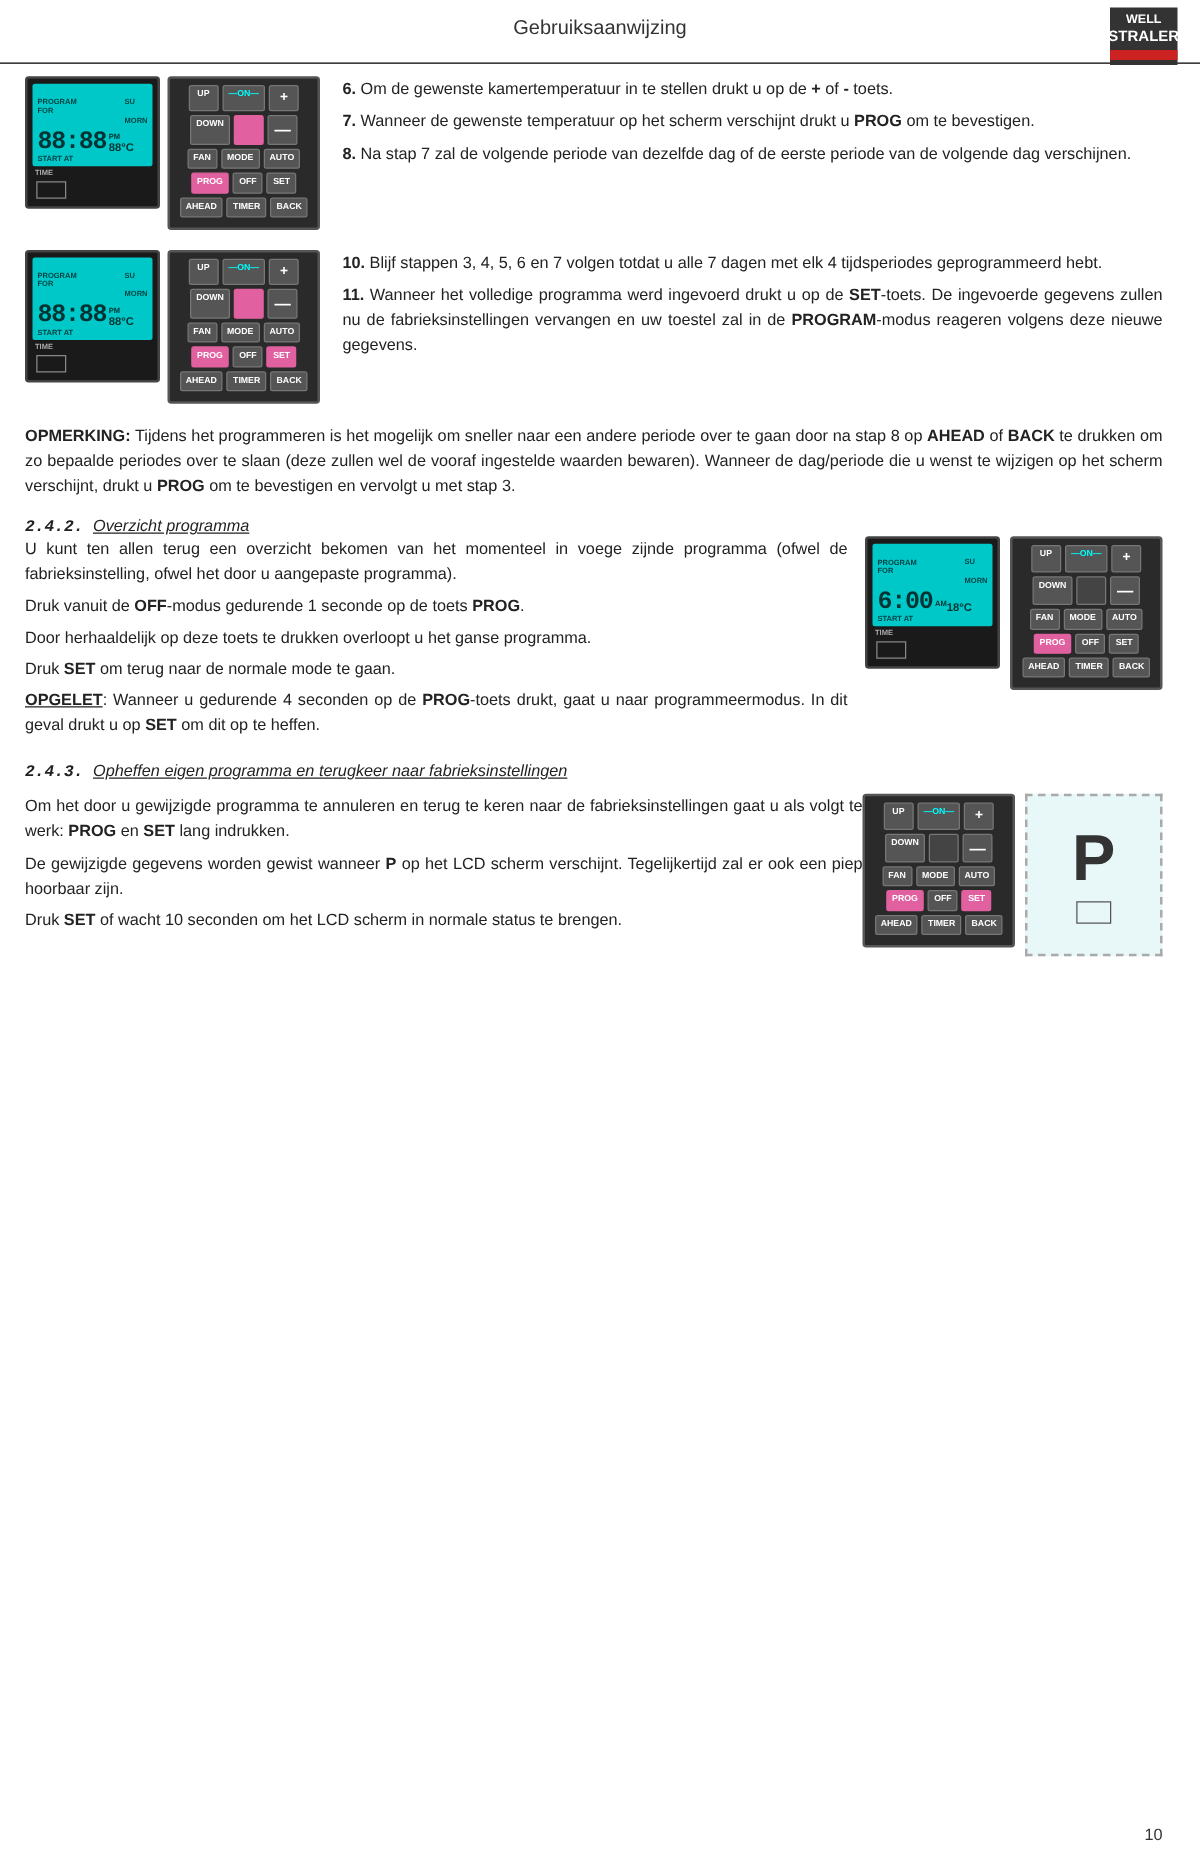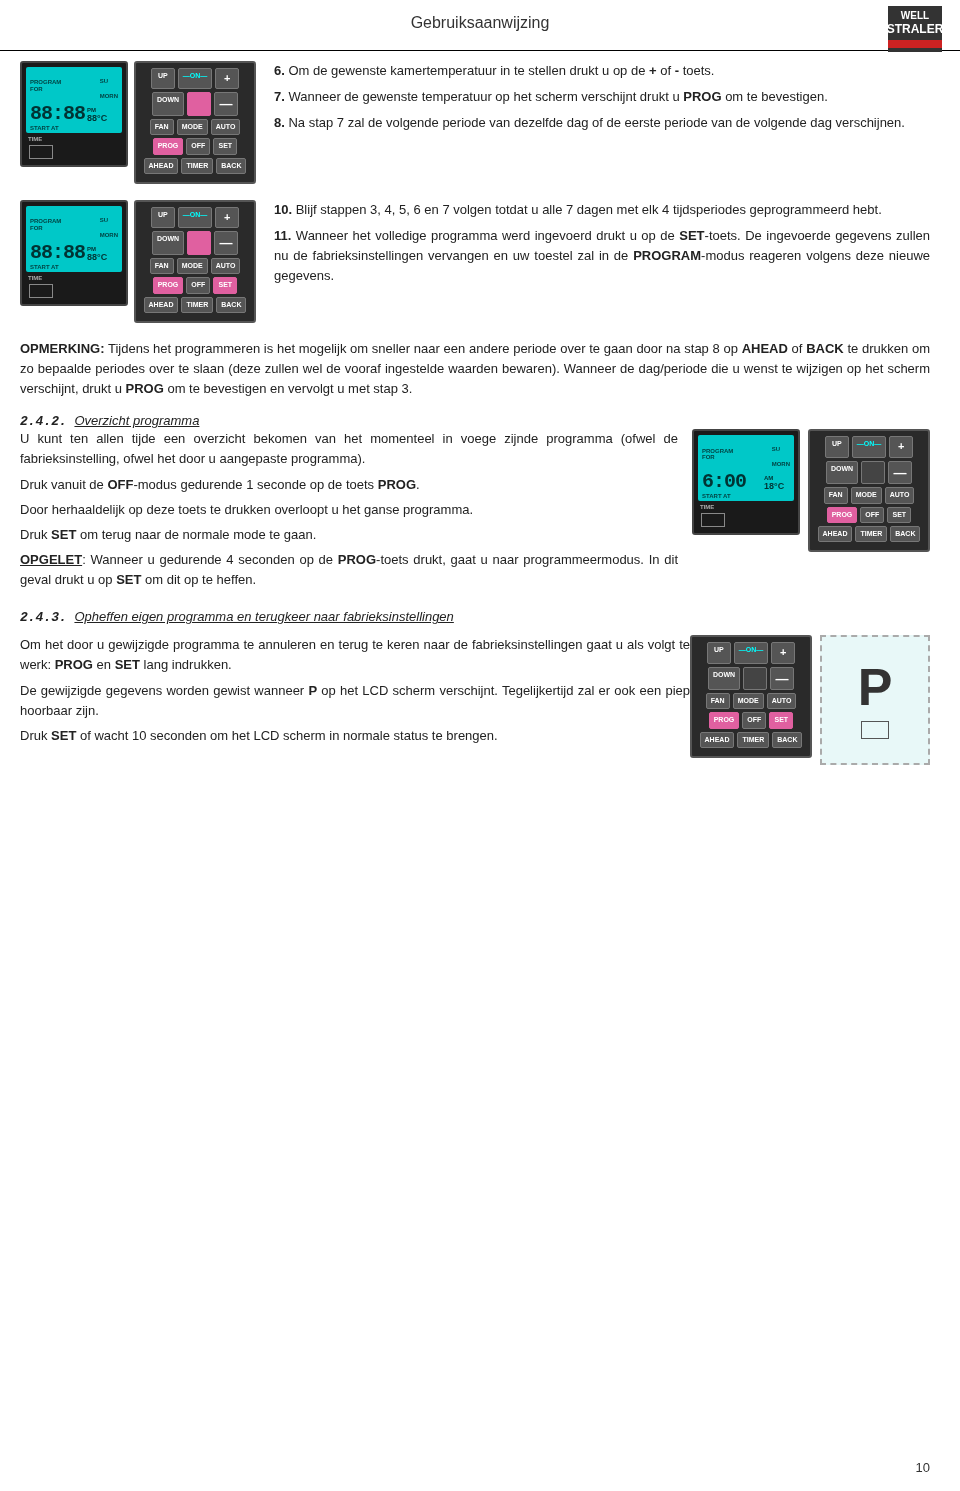--- a/index.html
+++ b/index.html
@@ -404,42 +404,42 @@
     <p><b>OPMERKING:</b> Tijdens het programmeren is het mogelijk om sneller naar een andere periode over te gaan door na stap 8 op <b>AHEAD</b> of <b>BACK</b> te drukken om zo bepaalde periodes over te slaan (deze zullen wel de vooraf ingestelde waarden bewaren). Wanneer de dag/periode die u wenst te wijzigen op het scherm verschijnt, drukt u <b>PROG</b> om te bevestigen en vervolgt u met stap 3.</p>
   </div>
 
   <div>
     <span class="section-number" style="font-style:italic;font-weight:bold;">2.4.2.</span>
     <span class="section-heading" style="font-style:italic;text-decoration:underline;margin-left:4px;">Overzicht programma</span>
   </div>
 
   <div class="overview-section">
     <div class="overview-text">
-      <p>U kunt ten allen tijde een overzicht bekomen van het momenteel in voege zijnde programma (ofwel de fabrieksinstelling, ofwel het door u aangepaste programma).</p>
+      <p>U kunt ten allen terug een overzicht bekomen van het momenteel in voege zijnde programma (ofwel de fabrieksinstelling, ofwel het door u aangepaste programma).</p>
       <p>Druk vanuit de <b>OFF</b>-modus gedurende 1 seconde op de toets <b>PROG</b>.</p>
       <p>Door herhaaldelijk op deze toets te drukken overloopt u het ganse programma.</p>
       <p>Druk <b>SET</b> om terug naar de normale mode te gaan.</p>
       <p><span class="ul"><b>OPGELET</b></span>: Wanneer u gedurende 4 seconden op de <b>PROG</b>-toets drukt, gaat u naar programmeermodus. In dit geval drukt u op <b>SET</b> om dit op te heffen.</p>
     </div>
 
     <div class="overview-devices">
 
       <div class="lcd-panel">
         <div class="lcd-screen">
           <div class="lcd-top-row">
             <div style="display:flex;flex-direction:column;align-items:flex-start;">
               <span style="font-size:6px;font-weight:bold;color:#004444;line-height:1.1;">PROGRAM<br>FOR</span>
             </div>
             <div>
               <span style="font-size:6px;font-weight:bold;color:#004444;line-height:1.1;">SU<br>MORN</span>
             </div>
           </div>
-          <div style="display:flex;align-items:flex-end;gap:18px;padding:1px 0;">
+          <div style="display:flex;align-items:flex-end;gap:2px;padding:1px 0;">
             <div style="font-size:20px;font-weight:bold;color:#003333;font-family:'Courier New',monospace;letter-spacing:-1px;line-height:1;">6:00</div>
-            <div style="display:flex;flex-direction:column;align-items:flex-start;margin-bottom:1px;">
+            <div style="display:flex;flex-direction:row;align-items:flex-start;margin-bottom:1px;">
               <span style="font-size:6px;color:#003333;font-weight:bold;">AM</span>
               <span style="font-size:9px;color:#003333;font-weight:bold;">18°C</span>
             </div>
           </div>
           <div style="display:flex;justify-content:flex-start;">
             <span style="font-size:6px;font-weight:bold;color:#004444;">START AT</span>
           </div>
         </div>
         <div style="display:flex;justify-content:flex-start;padding-left:2px;">
           <span style="font-size:6px;font-weight:bold;color:#aaa;">TIME</span>

